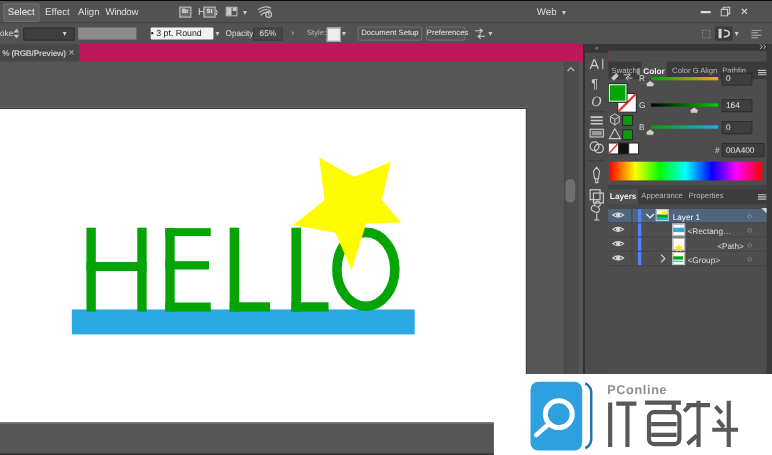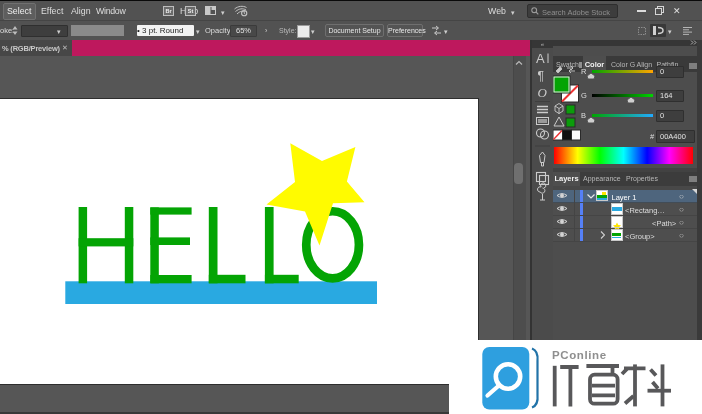--- a/index.html
+++ b/index.html
@@ -35,27 +35,20 @@
   <span class="abs chev" style="left:221px;top:8px;">▾</span>
   <svg class="abs" style="left:234px;top:4px;" width="14" height="12" viewBox="0 0 14 12">
       <g stroke="#c3c3c3" fill="none">
         <path d="M0.5 4 C4 1,9 0.5,12.5 2.5 M1.5 6.5 C5 3.5,9 3,12 5 M3 9 C6 6,9 5.5,11 7"></path>
         <circle cx="10.2" cy="8.2" r="2.6" stroke-width="1.1"></circle>
         <path d="M10.2 6.8 v1.6 l1.1 0.7" stroke-width="0.9"></path>
       </g>
     </svg>
   <span class="abs lbl" style="left:488px;top:6px;font-size:8.8px;">Web</span>
   <span class="abs chev" style="left:511px;top:8px;">▾</span>
-  <div class="abs" style="left:527px;top:3px;width:89px;height:12px;background:#3d3d3d;border:1px solid #2e2e2e;border-radius:2px;">
-    <svg class="abs" style="left:3px;top:2px;" width="8" height="8" viewBox="0 0 8 8">
-        <circle cx="3.2" cy="3.2" r="2.4" fill="none" stroke="#9b9b9b" stroke-width="1.1"></circle>
-        <path d="M5 5 L7.3 7.3" stroke="#9b9b9b" stroke-width="1.1"></path>
-      </svg>
-    <span class="abs" style="left:14px;top:3px;color:#8f8f8f;font-size:7.5px;">Search Adobe Stock</span>
-  </div>
   <div class="abs" style="left:637px;top:9px;width:9px;height:2px;background:#dcdcdc;"></div>
   <svg class="abs" style="left:655px;top:5px;" width="9" height="9">
       <rect x="2.5" y="0.5" width="6" height="6" fill="none" stroke="#d5d5d5"></rect>
       <rect x="0.5" y="2.5" width="6" height="6" fill="#525252" stroke="#d5d5d5"></rect>
     </svg>
   <span class="abs" style="left:673px;top:5px;color:#e0e0e0;font-size:9px;">✕</span>
 </div>
 
 <div class="abs" style="left:0;top:20px;width:702px;height:19px;background:#525252;border-top:1px solid #454545;">
   <span class="abs lbl" style="left:0;top:6px;">oke:</span>

